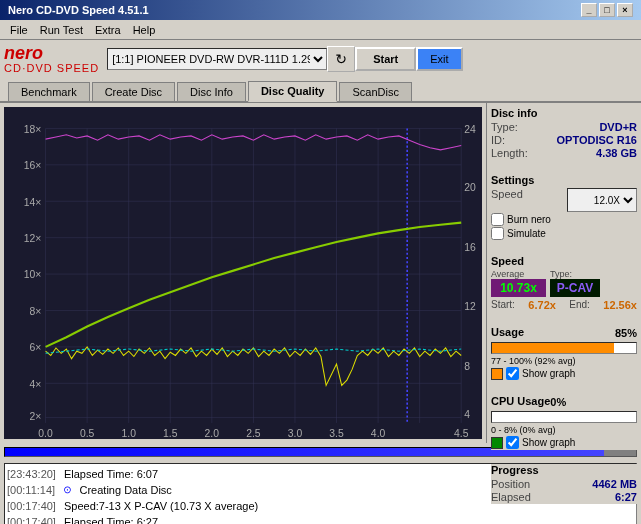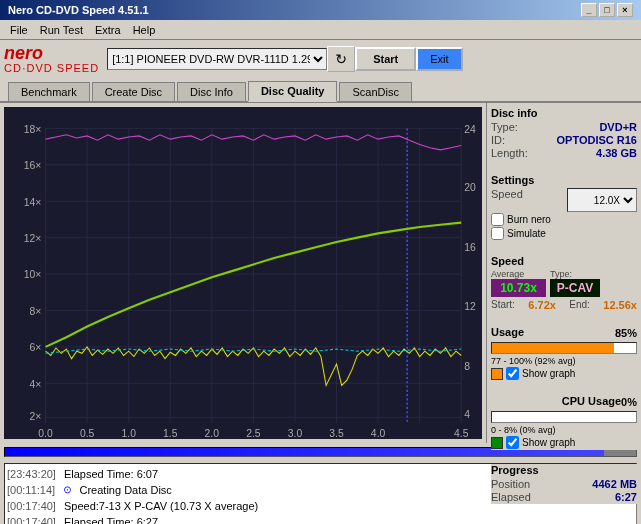--- a/index.html
+++ b/index.html
@@ -440,21 +440,21 @@
 
     <div class="panel-section">
       <div class="panel-title">Speed</div>
       <div style="display:flex; gap:4px; margin-bottom:2px; align-items:flex-start;">
         <div>
           <div style="font-size:9px;color:#444;">Average</div>
           <div class="speed-box" style="background:#701a75;color:#00ff00;font-size:12px;padding:2px 4px;">10.73x</div>
         </div>
         <div>
           <div style="font-size:9px;color:#444;">Type:</div>
-          <div class="speed-type-box" style="background:#001a00;color:#f9a8d4;font-size:12px;padding:2px 3px;">P-CAV</div>
+          <div class="speed-type-box" style="background:#001a00;color:#8b5cf6;font-size:12px;padding:2px 3px;">P-CAV</div>
         </div>
       </div>
       <div class="panel-row">
         <span class="speed-label-small">Start:</span>
         <span class="speed-val-small">6.72x</span>
         <span class="speed-label-small">End:</span>
         <span class="speed-val-small">12.56x</span>
       </div>
     </div>
     <div class="divider"></div>
@@ -470,21 +470,21 @@
       <div style="font-size:9px;">77 - 100% (92% avg)</div>
       <div class="checkbox-row">
         <div class="show-graph-color" style="background:#ff8c00;"></div>
         <input type="checkbox" checked="" style="">
         <span>Show graph</span>
       </div>
     </div>
     <div class="divider"></div>
 
     <div class="panel-section">
-      <div style="display:flex; justify-content:flex-end; align-items:center;">
+      <div style="display:flex; justify-content:flex-start; align-items:center;">
         <span class="panel-title">CPU Usage</span>
         <span style="font-size:11px;font-weight:bold;">0%</span>
       </div>
       <div class="buffer-bar-container">
         <div class="cpu-bar" style="width:0%;"></div>
       </div>
       <div style="font-size:9px;">0 - 8% (0% avg)</div>
       <div class="checkbox-row">
         <div class="show-graph-color" style="background:#008800;"></div>
         <input type="checkbox" checked="" style="">

